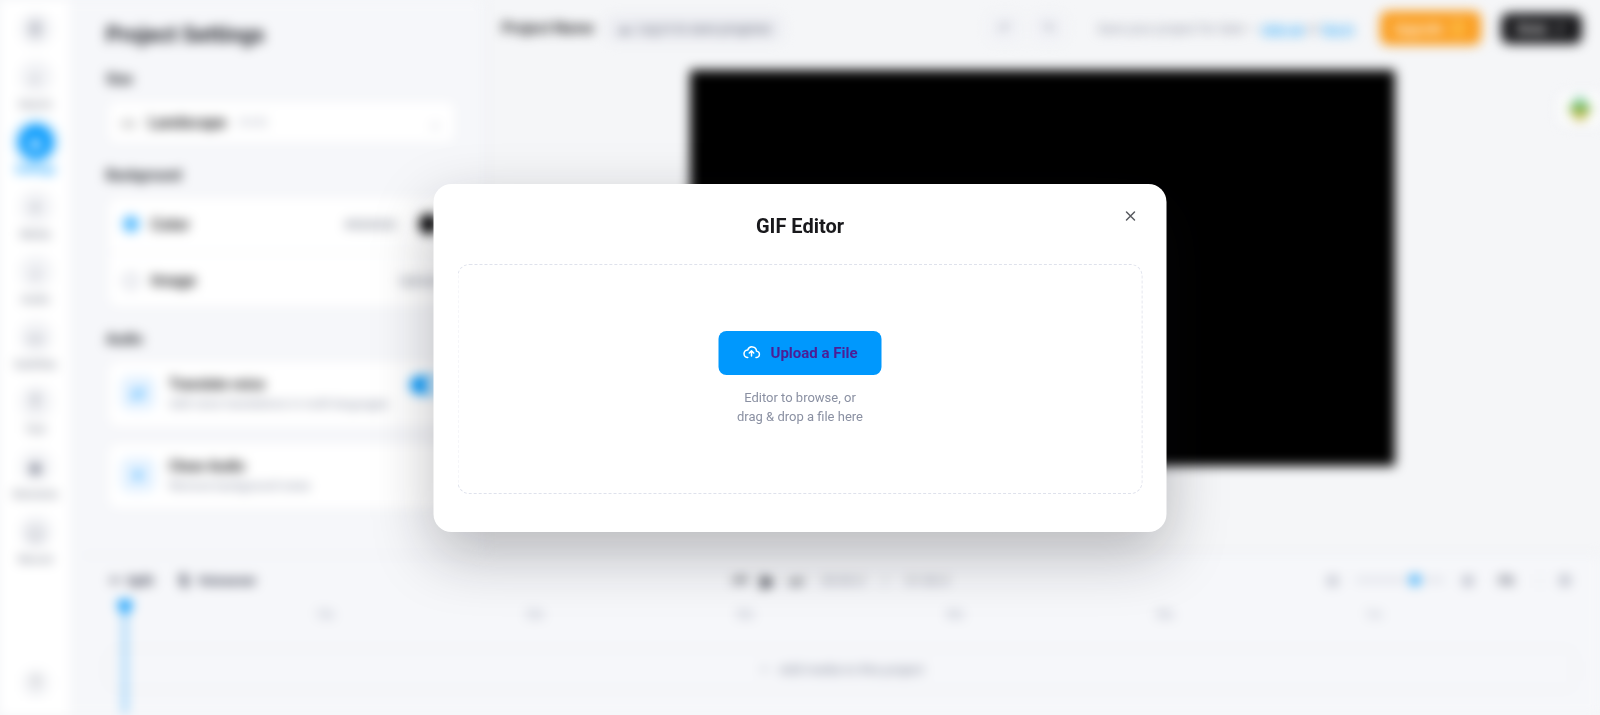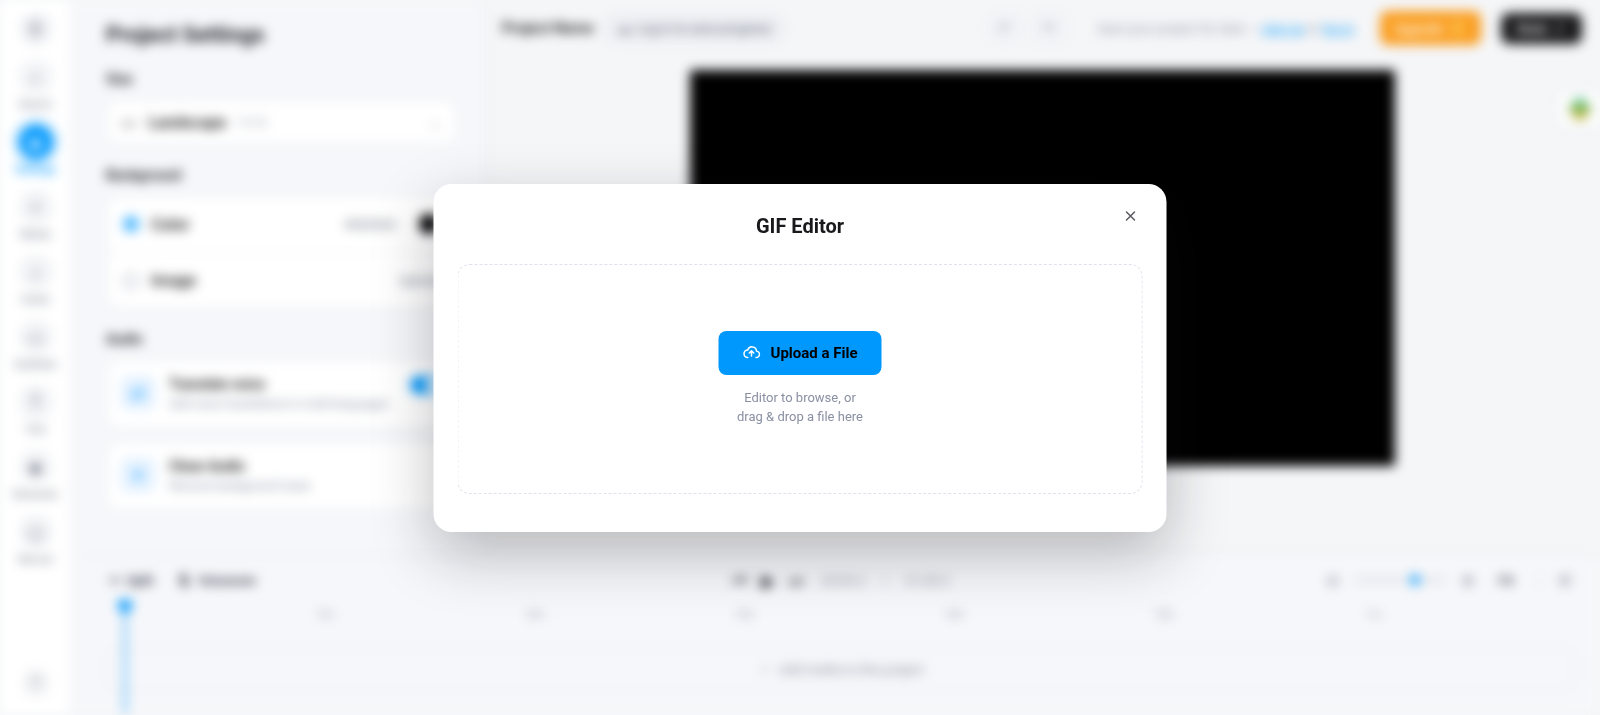--- a/index.html
+++ b/index.html
@@ -76,21 +76,21 @@
 
   
   .float-badge { position:absolute; right:-2px; top:92px; width:44px; height:34px; background:#fff; border:1px solid #e5e7ee; border-radius:10px 0 0 10px; display:flex; align-items:center; justify-content:center;}
   .stack-cube { width:18px; height:18px; border-radius:4px; background:linear-gradient(135deg,#2fc6a6,#e2a400); transform:rotate(45deg);}
 
   
   .modal { position:absolute; left:50%; top:50%; transform:translate(-50%, -50%); width:733px; height:348px; background:#fff; border-radius:18px; box-shadow:0 22px 60px rgba(20,22,30,0.28); padding:28px 24px 38px; display:flex; flex-direction:column;}
   .modal-close { position:absolute; right:22px; top:18px; width:28px; height:28px; display:flex; align-items:center;justify-content:center; color:#57595f; cursor:pointer; border-radius:6px;}
   .modal-title { font-size:20px; font-weight:700; color:#19191c; text-align:center; margin-top:2px; margin-bottom:26px;}
   .dropzone { flex:1; border:1px dashed #dfe2ec; border-radius:12px; display:flex; flex-direction:column; align-items:center; justify-content:center; gap:14px;}
-  .upload-btn { background:#0098fd; color:#000000; border:none; border-radius:8px; padding:13px 24px; font-size:15px; font-weight:700; display:flex; align-items:center; gap:10px; cursor:pointer;}
+  .upload-btn { background:#0098fd; color:#4c1d95; border:none; border-radius:8px; padding:13px 24px; font-size:15px; font-weight:700; display:flex; align-items:center; gap:10px; cursor:pointer;}
   .upload-btn svg { width:18px; height:18px;}
   .dz-hint { text-align:center; font-size:13px; color:#8a90a2; line-height:1.45;}
 
   .icon-svg { width:16px; height:16px; display:block;}
 </style>
 </head>
 <body>
 <div class="app">
 
 <div class="bg-layer">

